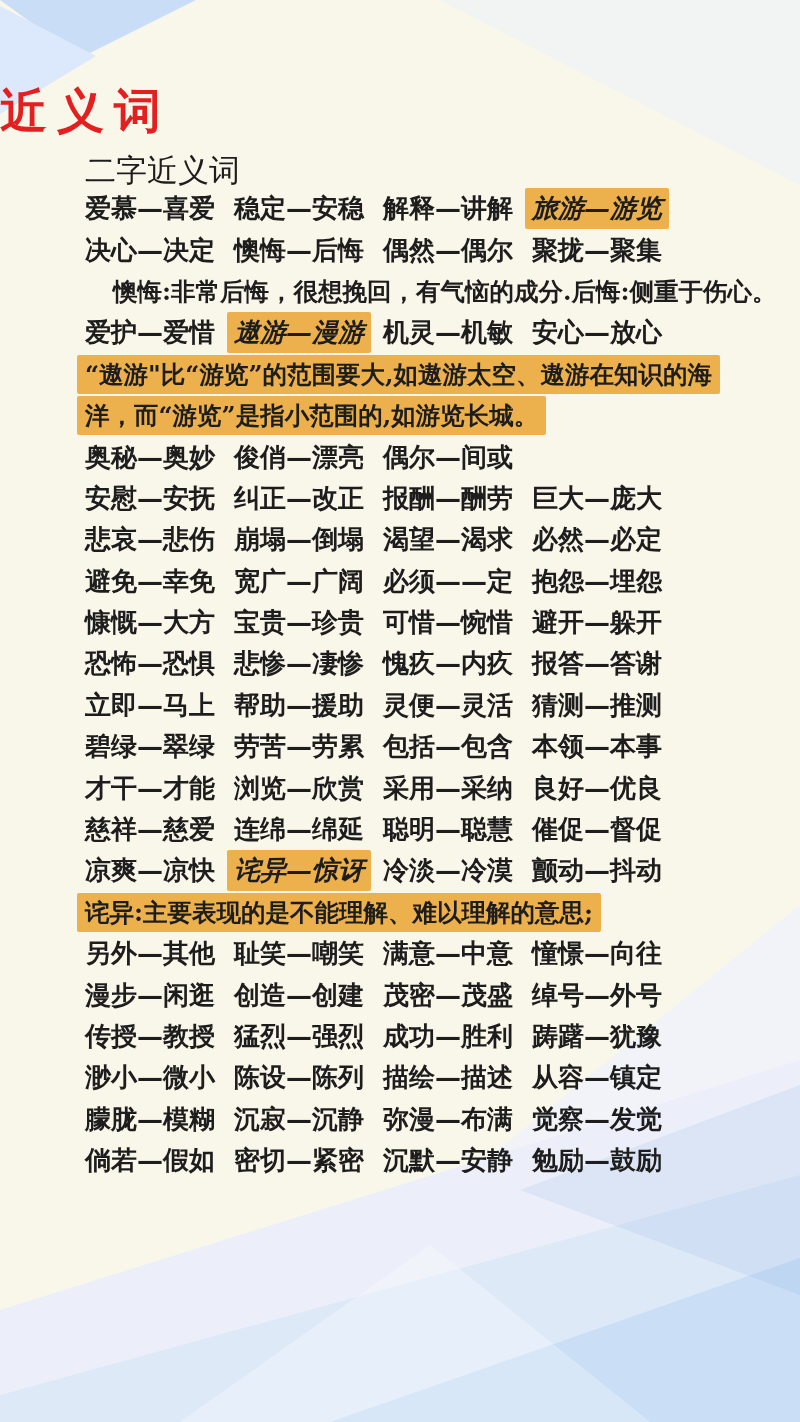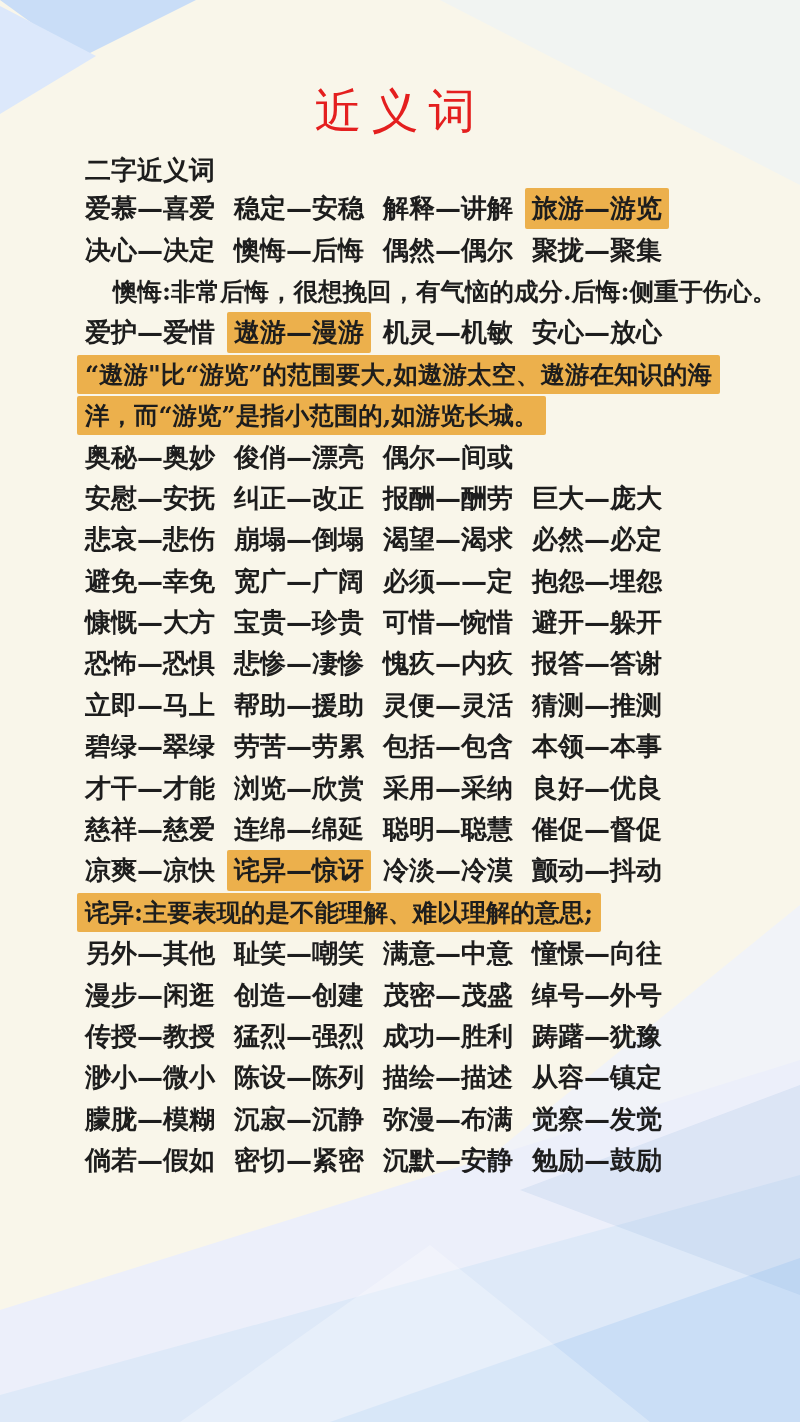--- a/index.html
+++ b/index.html
@@ -23,42 +23,43 @@
   .tri-tr{background:#f1f4f2;clip-path:polygon(440px 0,800px 0,800px 185px);}
   .facet-mid-r{background:#f1f3f8;clip-path:polygon(800px 905px,800px 1065px,430px 1205px);}
   .band-a{background:#eceffa;clip-path:polygon(0 1310px,800px 1060px,800px 1422px,0 1422px);}
   .band-b{background:#dee9f8;clip-path:polygon(0 1395px,800px 1175px,800px 1422px,0 1422px);}
   .band-c{background:#cadef6;clip-path:polygon(330px 1422px,800px 1258px,800px 1422px);}
   .band-hi{background:rgba(255,255,255,0.28);clip-path:polygon(180px 1422px,430px 1245px,650px 1422px);}
   .band-sh{background:rgba(110,155,215,0.12);clip-path:polygon(520px 1190px,800px 1085px,800px 1295px);}
 
   .title{
     position:absolute;top:80px;left:0;right:0;
-    margin:0;text-align:center;
-    font-size:47px;font-weight:400;letter-spacing:10px;
+    margin:0;text-align:left;
+    font-size:47px;font-weight:700;letter-spacing:10px;
     color:var(--title-red);
   }
   .content{
     position:absolute;top:152px;left:85px;width:655px;
   }
   .section-label{
-    font-size:26px;font-weight:700;height:36px;line-height:36px;
+    font-size:31px;font-weight:400;height:36px;line-height:36px;
   }
   .line{
     display:flex;align-items:center;
     height:41.4px;
     font-size:26px;font-weight:600;
     white-space:nowrap;
   }
   .pairs-row{gap:19px;}
   .pair{display:inline-block;}
   .pair.hl{
     background:var(--hl);
     padding:3px 7px;margin:-3px -7px;
     border-radius:2px;
+    font-style:italic;
   }
   .note{display:inline-block;font-size:24.5px;font-weight:600;margin-left:28px;}
   .note.hl{
     background:var(--hl);
     padding:3px 8px;margin:-3px -8px;
     border-radius:2px;
   }
 </style>
 </head>
 <body>

